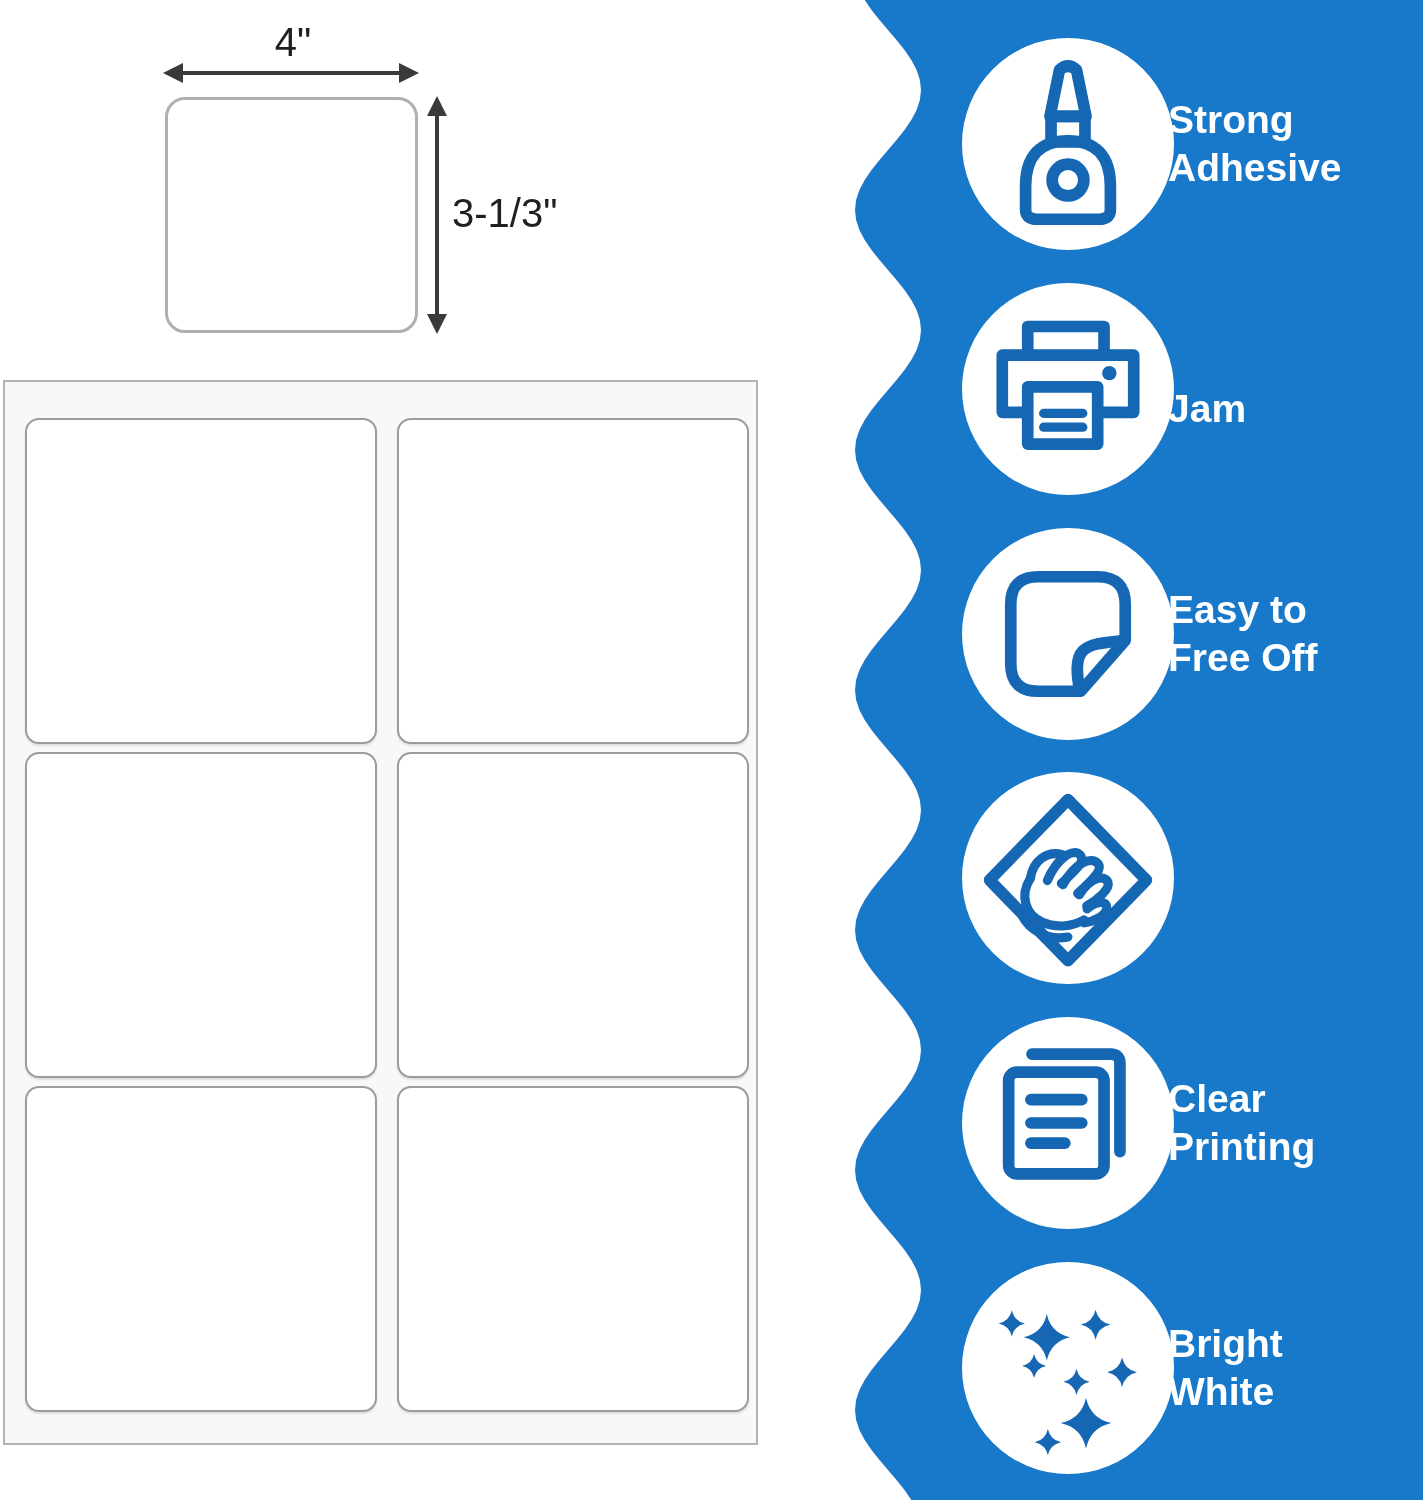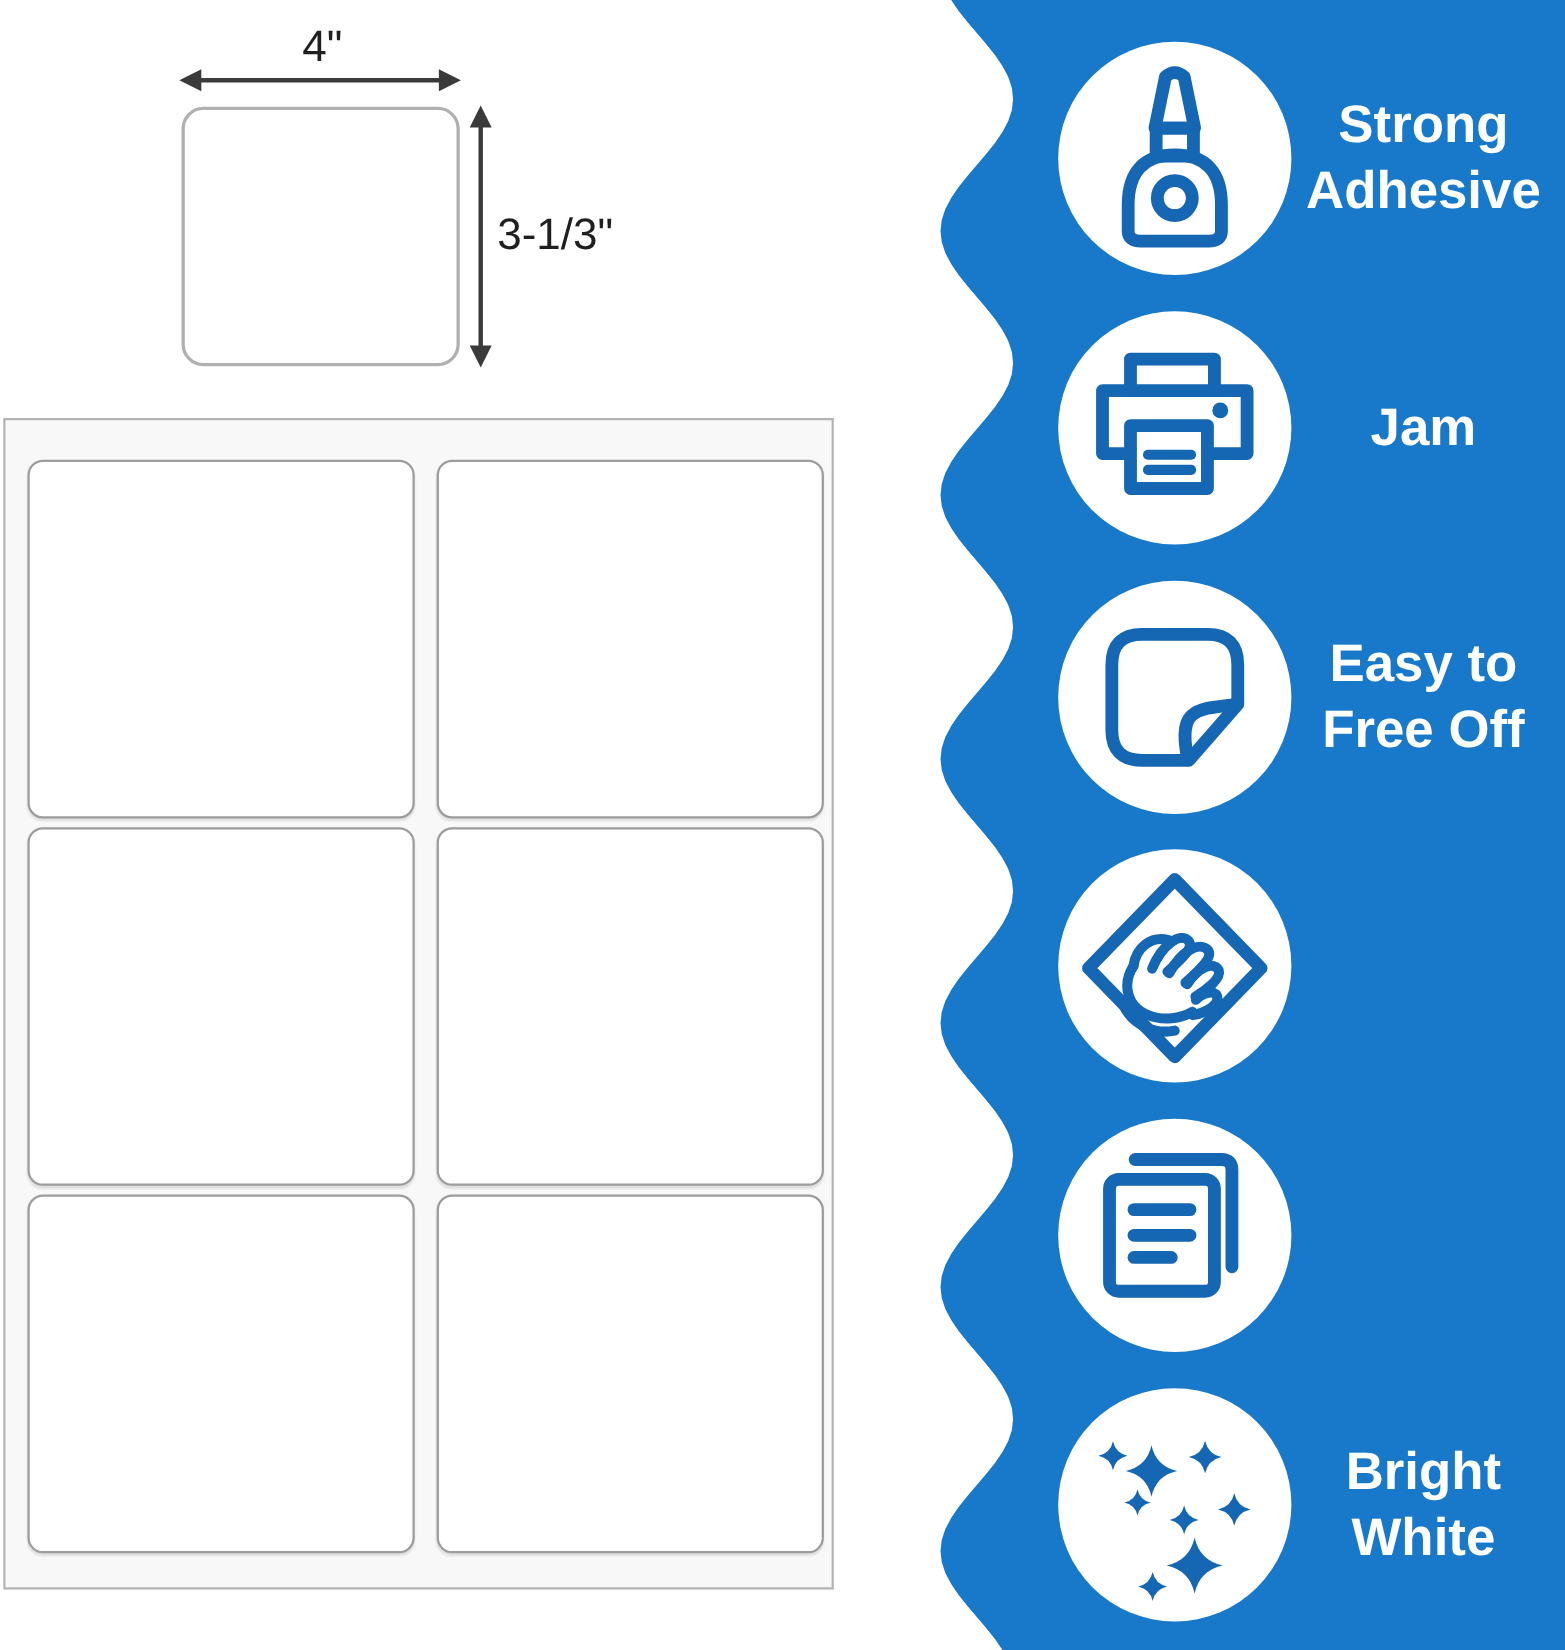--- a/index.html
+++ b/index.html
@@ -34,23 +34,23 @@
     box-shadow:0 2px 2px rgba(0,0,0,0.10);
   }
 
   
   .feature-circle{
     position:absolute;left:962px;width:212px;height:212px;border-radius:50%;
     background:#ffffff;
   }
   .feature-circle svg{display:block;width:212px;height:212px;}
   .feature-text{
-    position:absolute;left:1168px;width:252px;text-align:center;
+    position:absolute;left:1168px;width:252px;text-align:left;
     transform:translateY(-50%);
-    color:#ffffff;font-size:48px;font-weight:bold;line-height:1.24;
+    color:#ffffff;font-size:39px;font-weight:bold;line-height:1.24;
   }
   .icon-stroke{stroke:var(--icon-blue);fill:none;stroke-width:5.5;stroke-linecap:round;stroke-linejoin:round;}
   .icon-thin{stroke-width:4.3;}
   .icon-fill{fill:var(--icon-blue);stroke:none;}
   .icon-white{fill:#ffffff;}
 </style>
 </head>
 <body>
 
 <div class="canvas" style="--panel-blue: #1878CA; --icon-blue: #1566B3; --arrow: #3a3a3a;">
@@ -100,21 +100,21 @@
   <div class="feature-circle" style="top:283px">
     <svg viewBox="0 0 100 100">
       <path class="icon-stroke" d="M31,34 V20.5 H67 V34" style="stroke: rgb(21, 102, 179);"></path>
       <rect class="icon-stroke" x="19" y="34" width="62" height="27" style="stroke: rgb(21, 102, 179);"></rect>
       <circle class="icon-fill" cx="69.5" cy="42.5" r="3.4" style="fill: rgb(21, 102, 179);"></circle>
       <rect class="icon-stroke icon-white" x="31" y="49" width="33" height="27" style="stroke: rgb(21, 102, 179);"></rect>
       <line class="icon-stroke icon-thin" x1="38.5" y1="61.5" x2="57" y2="61.5" style="stroke: rgb(21, 102, 179);"></line>
       <line class="icon-stroke icon-thin" x1="38.5" y1="68" x2="57" y2="68" style="stroke: rgb(21, 102, 179);"></line>
     </svg>
   </div>
-  <div class="feature-text" style="top:389px">
+  <div class="feature-text" style="top:409px">
     <div>Jam</div>
   </div>
 
   <div class="feature-circle" style="top:528px">
     <svg viewBox="0 0 100 100">
       <path class="icon-stroke" d="M36,23 H64 Q77,23 77,36 V53 L56,77 H36 Q23,77 23,64 V36 Q23,23 36,23 Z" style="stroke: rgb(21, 102, 179);"></path>
       <path class="icon-stroke" d="M76.5,53 C67,54 60.5,54.5 57,58 C53.5,61.5 54,68.5 55.5,76.5" style="stroke: rgb(21, 102, 179);"></path>
     </svg>
   </div>
   <div class="feature-text" style="top:634px">
@@ -141,20 +141,24 @@
 
   <div class="feature-circle" style="top:1017px">
     <svg viewBox="0 0 100 100">
       <path class="icon-stroke" d="M33,17.5 H70 Q74.5,17.5 74.5,22 V63.5" style="stroke: rgb(21, 102, 179);"></path>
       <rect class="icon-stroke icon-white" x="22" y="26" width="45" height="48" rx="4" style="stroke: rgb(21, 102, 179);"></rect>
       <line class="icon-stroke" x1="32.5" y1="39" x2="56.5" y2="39" style="stroke: rgb(21, 102, 179);"></line>
       <line class="icon-stroke" x1="32.5" y1="50" x2="56.5" y2="50" style="stroke: rgb(21, 102, 179);"></line>
       <line class="icon-stroke" x1="32.5" y1="59.5" x2="48.5" y2="59.5" style="stroke: rgb(21, 102, 179);"></line>
     </svg>
   </div>
+  <div class="feature-text" style="top:1123px">
+    <div>Clear</div>
+    <div>Printing</div>
+  </div>
 
   <div class="feature-circle" style="top:1262px">
     <svg viewBox="0 0 100 100">
       <g class="icon-fill" style="fill: rgb(21, 102, 179);">
         <path transform="translate(23.5,29) scale(0.62)" d="M0,-10 Q1.8,-1.8 10,0 Q1.8,1.8 0,10 Q-1.8,1.8 -10,0 Q-1.8,-1.8 0,-10 Z"></path>
         <path transform="translate(40,35.5) scale(1.1)" d="M0,-10 Q1.8,-1.8 10,0 Q1.8,1.8 0,10 Q-1.8,1.8 -10,0 Q-1.8,-1.8 0,-10 Z"></path>
         <path transform="translate(63,29.5) scale(0.7)" d="M0,-10 Q1.8,-1.8 10,0 Q1.8,1.8 0,10 Q-1.8,1.8 -10,0 Q-1.8,-1.8 0,-10 Z"></path>
         <path transform="translate(34,49) scale(0.56)" d="M0,-10 Q1.8,-1.8 10,0 Q1.8,1.8 0,10 Q-1.8,1.8 -10,0 Q-1.8,-1.8 0,-10 Z"></path>
         <path transform="translate(54,56.5) scale(0.62)" d="M0,-10 Q1.8,-1.8 10,0 Q1.8,1.8 0,10 Q-1.8,1.8 -10,0 Q-1.8,-1.8 0,-10 Z"></path>
         <path transform="translate(75.5,52) scale(0.7)" d="M0,-10 Q1.8,-1.8 10,0 Q1.8,1.8 0,10 Q-1.8,1.8 -10,0 Q-1.8,-1.8 0,-10 Z"></path>

